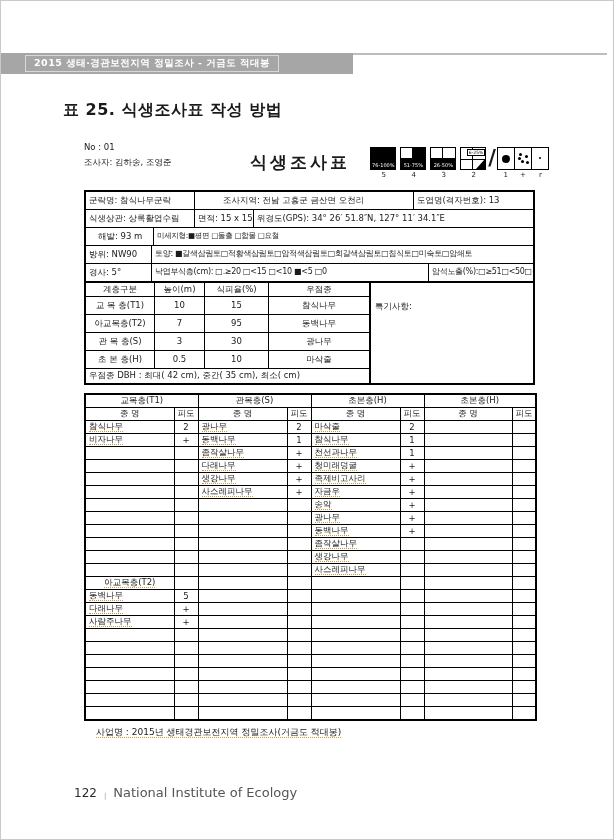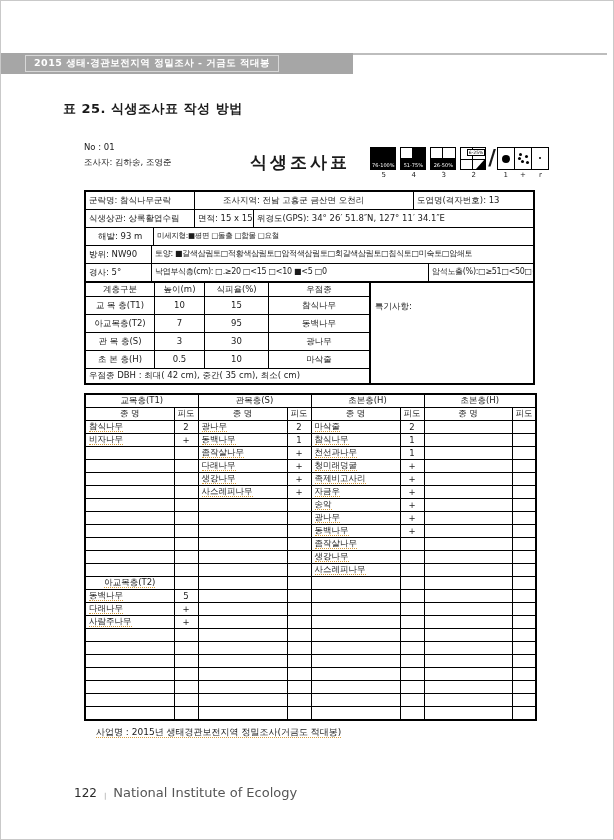--- a/index.html
+++ b/index.html
@@ -6,21 +6,21 @@
   .page{position:relative;width:612px;height:838px;background:#fff;border:1px solid #c9c9c9;
         font-family:"DejaVu Sans","Liberation Sans",sans-serif;color:#1a1a1a;overflow:hidden;}
 
   
   .banner{position:absolute;left:0;top:52px;width:352px;height:21px;background:#a6a6a6;
           display:flex;align-items:center;}
   .banner-text{margin-left:24px;border:1px solid #d8d8d8;color:#fff;font-size:9.5px;font-weight:bold;
                padding:1px 8px;letter-spacing:.5px;white-space:nowrap;}
   .banner-line{position:absolute;top:52px;left:352px;width:254px;height:2px;background:#bdbdbd;}
 
-  .heading{position:absolute;left:62px;top:99px;margin:0;font-size:13px;font-weight:bold;letter-spacing:.5px;}
+  .heading{position:absolute;left:62px;top:99px;margin:0;font-size:16px;font-weight:bold;letter-spacing:.5px;}
 
   .form{position:absolute;left:83px;top:139px;width:451px;font-size:8.5px;}
 
   
   .form-head{position:relative;height:50px;}
   .head-left div{line-height:15px;font-size:8.5px;white-space:nowrap;}
   .form-title{position:absolute;left:152px;top:11px;width:128px;text-align:center;
               font-size:17px;font-weight:bold;letter-spacing:3px;}
 
   

